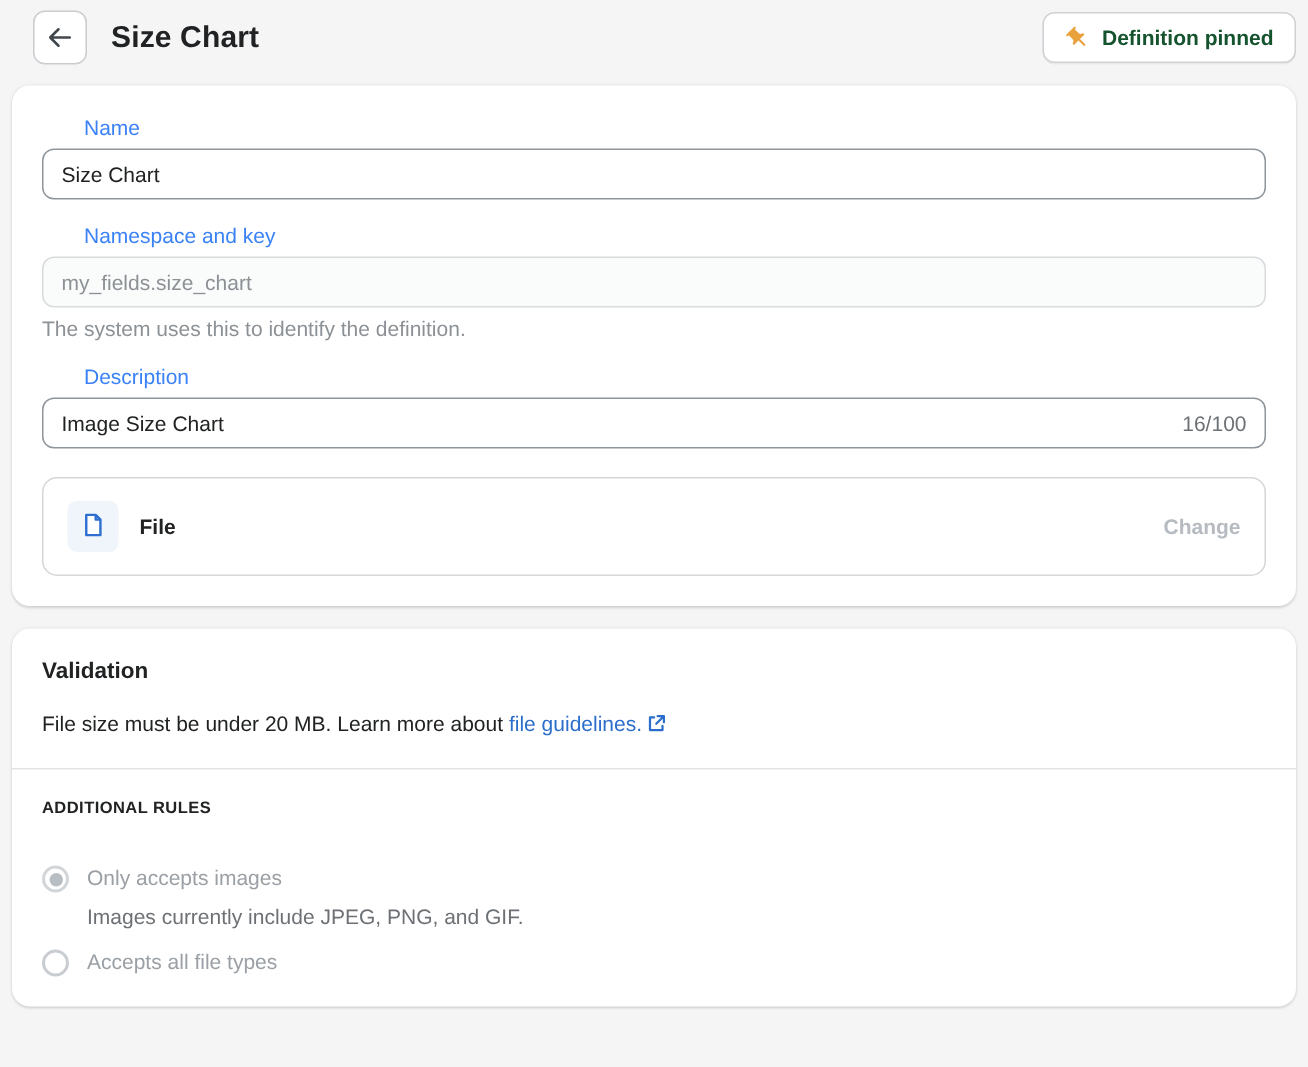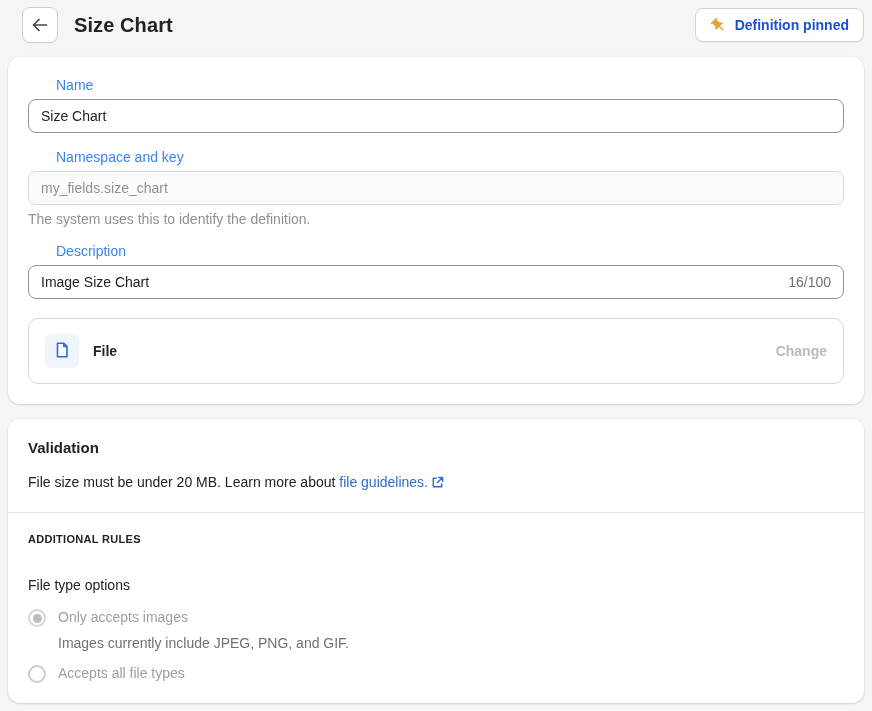--- a/index.html
+++ b/index.html
@@ -39,21 +39,21 @@
   .pinned-btn {
     display: flex; align-items: center; gap: 8px;
     background: #ffffff;
     border: 1px solid #cfd2d5;
     border-radius: 8px;
     box-shadow: 0 1px 0 rgba(0,0,0,.05);
     padding: 0 14px;
     height: 34px;
     font-size: 14px;
     font-weight: 600;
-    color: #1d4ed8;
+    color: #14532d;
     cursor: pointer;
     font-family: "Liberation Sans", sans-serif;
   }
   .pin-icon svg { display: block; }
 
   
   .card {
     background: #ffffff;
     border-radius: 12px;
     margin: 0 8px;
@@ -220,21 +220,20 @@
     <p class="validation-text"><span>File size must be under 20 MB. Learn more about </span><a class="link">file guidelines.</a><span class="ext-icon"><svg width="13" height="13" viewBox="0 0 14 14" fill="none">
             <path d="M5.5 2.5H2.5v9h9V8.5" stroke="#2c6ecb" stroke-width="1.6" stroke-linecap="round" stroke-linejoin="round"></path>
             <path d="M8 1.5h4.5V6M12.2 1.8L7 7" stroke="#2c6ecb" stroke-width="1.6" stroke-linecap="round" stroke-linejoin="round"></path>
           </svg></span></p>
   </div>
 
   <div class="divider"></div>
 
   <div class="section">
     <div class="rules-heading">ADDITIONAL RULES</div>
-    <div class="rules-subheading">File type options</div>
 
     <div class="radio-row">
       <span class="radio checked"></span>
       <span class="radio-label">Only accepts images</span>
     </div>
     <div class="radio-help">Images currently include JPEG, PNG, and GIF.</div>
 
     <div class="radio-row">
       <span class="radio unchecked"></span>
       <span class="radio-label">Accepts all file types</span>

